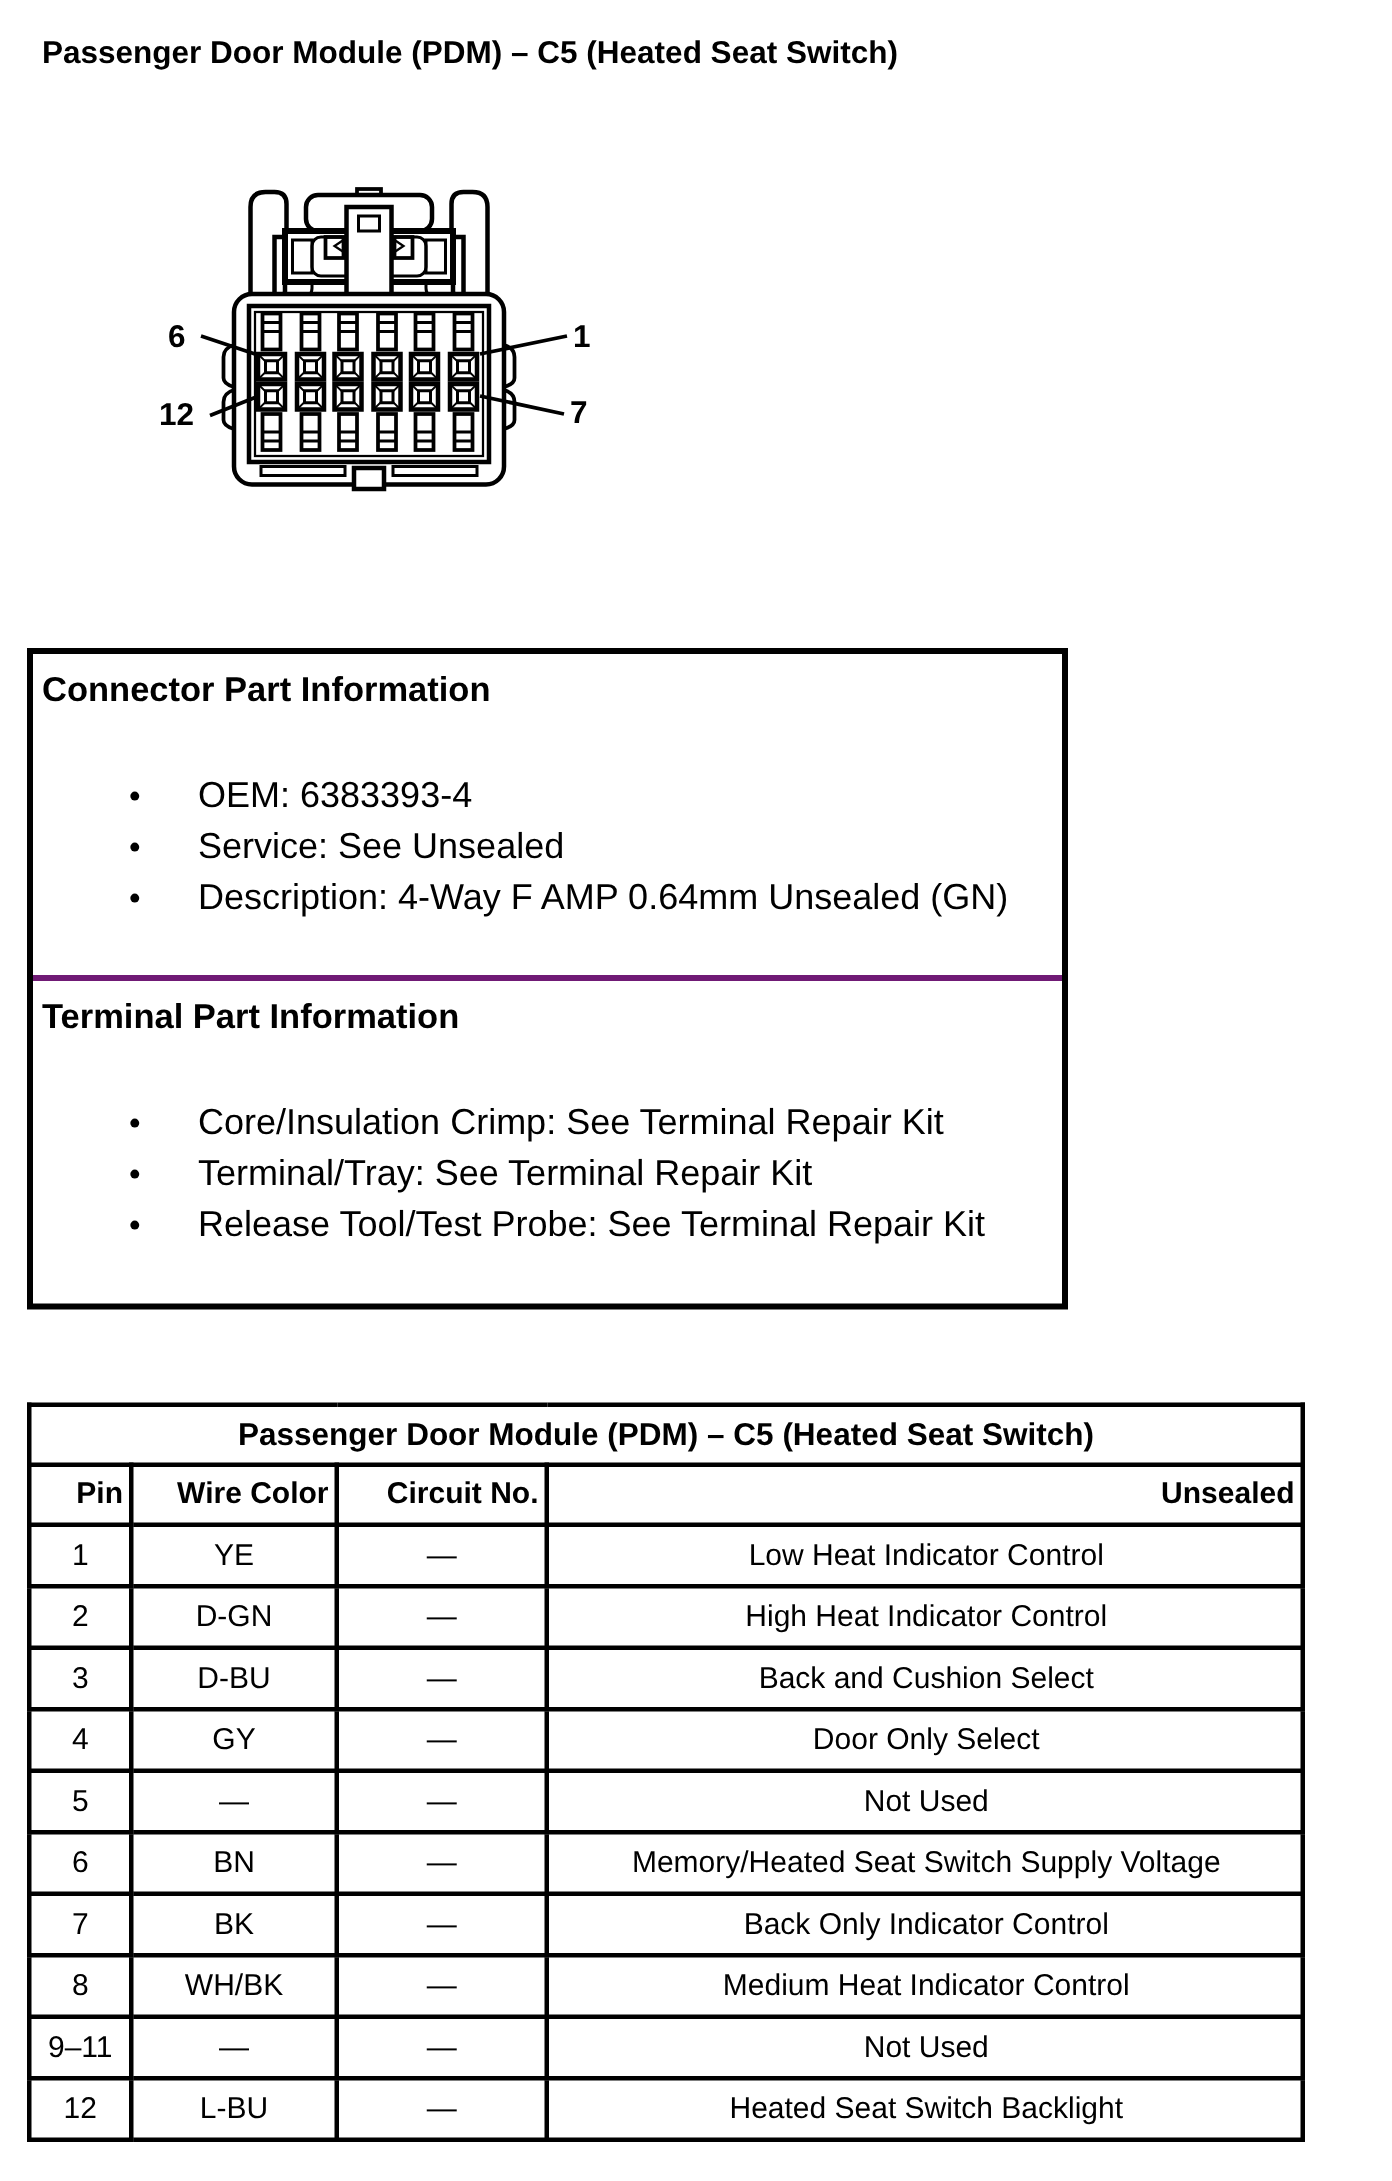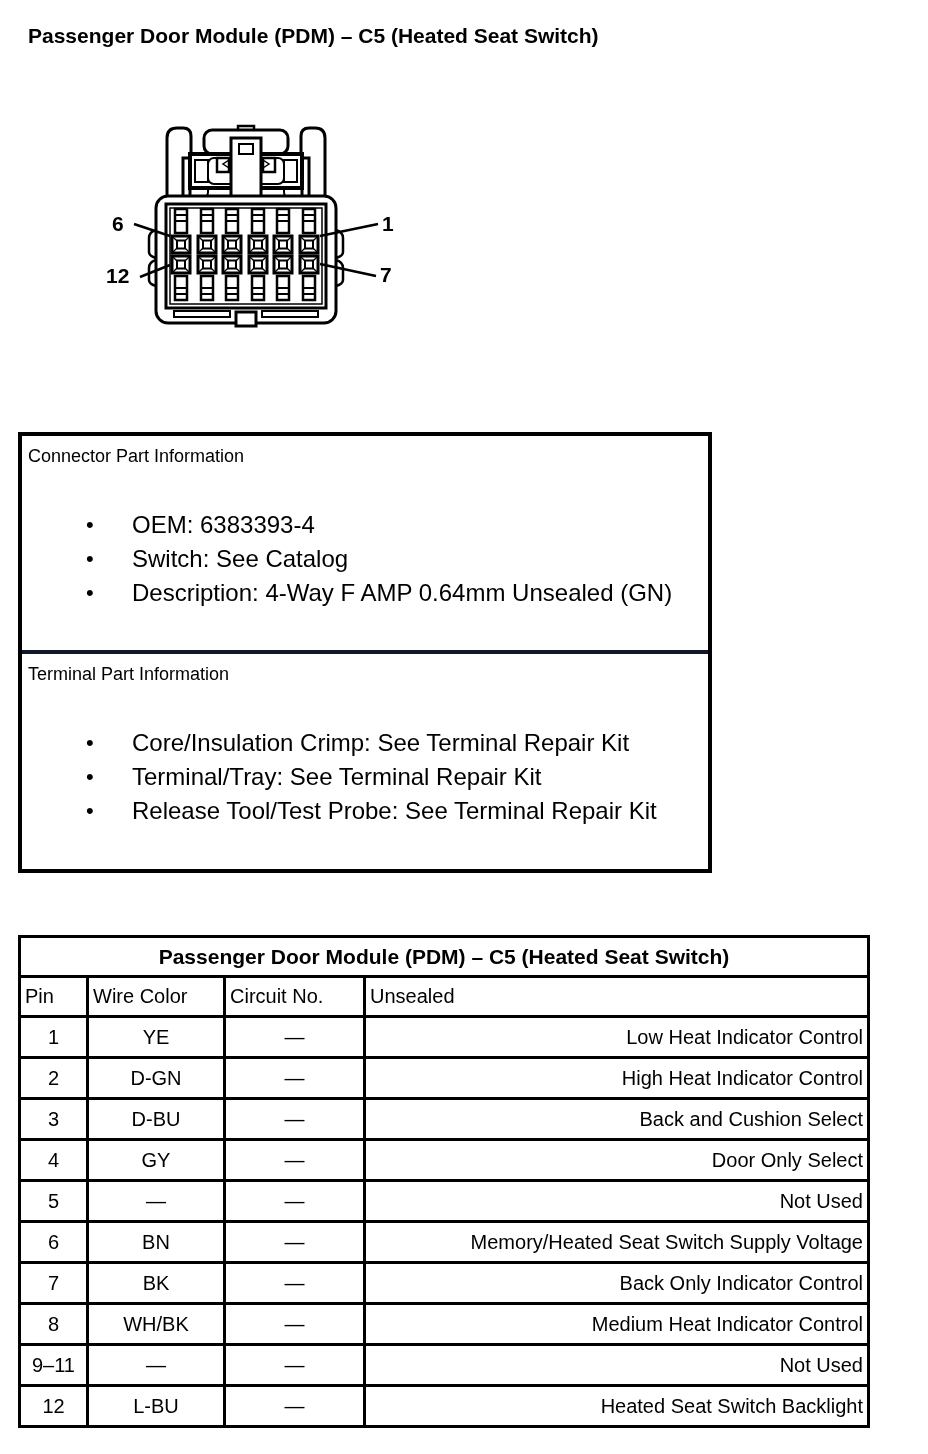--- a/index.html
+++ b/index.html
@@ -11,36 +11,36 @@
     position:absolute;left:28px;top:24px;font-size:21px;font-weight:bold;white-space:nowrap;
   }
   .diagram{position:absolute;left:98px;top:110px;width:312px;height:235px}
   .diagram text{font-family:"Liberation Sans",sans-serif;font-size:21px;font-weight:bold;fill:#000;stroke:none}
 
   .infobox{
     position:absolute;left:18px;top:432px;width:694px;height:441px;
     border:4px solid #000;box-sizing:border-box;background:#fff;
   }
   .infobox .section{box-sizing:border-box;padding:10px 8px 0 6px;height:214px}
-  .infobox .section.second{border-top:4px solid #0f172a;height:auto}
-  .section h2{margin:0;font-size:18px;font-weight:normal}
+  .infobox .section.second{border-top:4px solid #701a75;height:auto}
+  .section h2{margin:0;font-size:23px;font-weight:bold}
   .section ul{list-style:none;margin:46px 0 0 0;padding:0 0 0 104px}
   .section li{font-size:24px;line-height:23px;margin-bottom:11px;position:relative;white-space:nowrap}
   .section li::before{content:"\2022";position:absolute;left:-46px;top:0;font-size:22px}
 
   table.pintable{
     position:absolute;left:18px;top:935px;width:852px;box-sizing:border-box;
     border-collapse:collapse;border:2px solid #000;background:#fff;
   }
   .pintable th,.pintable td{border:3px solid #000;padding:0 4px;font-size:20px}
   .pintable .title-cell{font-size:21px;font-weight:bold;text-align:center;height:37px}
-  .pintable th{font-weight:normal;text-align:left;height:37px}
+  .pintable th{font-weight:bold;text-align:right;height:37px}
   .pintable td{height:38px}
   .pintable td.ctr{text-align:center}
-  .pintable td.fn{text-align:right;padding-left:6px}
+  .pintable td.fn{text-align:center;padding-left:6px}
 </style>
 </head>
 <body>
 
 <div class="page-title">Passenger Door Module (PDM) – C5 (Heated Seat Switch)</div>
 
 <svg class="diagram" viewBox="0 0 312 235" aria-hidden="true">
   <defs>
     <g id="tcol" stroke="#000" fill="none">
       <rect x="3" y="0" width="12" height="24" stroke-width="2.5"></rect>
@@ -120,21 +120,21 @@
   <text x="8" y="173">12</text>
   <text x="284" y="121">1</text>
   <text x="282" y="172">7</text>
 </svg>
 
 <div class="infobox">
   <div class="section">
     <h2>Connector Part Information</h2>
     <ul>
       <li>OEM: 6383393-4</li>
-      <li>Switch: See Catalog</li>
+      <li>Service: See Unsealed</li>
       <li>Description: 4-Way F AMP 0.64mm Unsealed (GN)</li>
     </ul>
   </div>
   <div class="section second">
     <h2>Terminal Part Information</h2>
     <ul>
       <li>Core/Insulation Crimp: See Terminal Repair Kit</li>
       <li>Terminal/Tray: See Terminal Repair Kit</li>
       <li>Release Tool/Test Probe: See Terminal Repair Kit</li>
     </ul>

